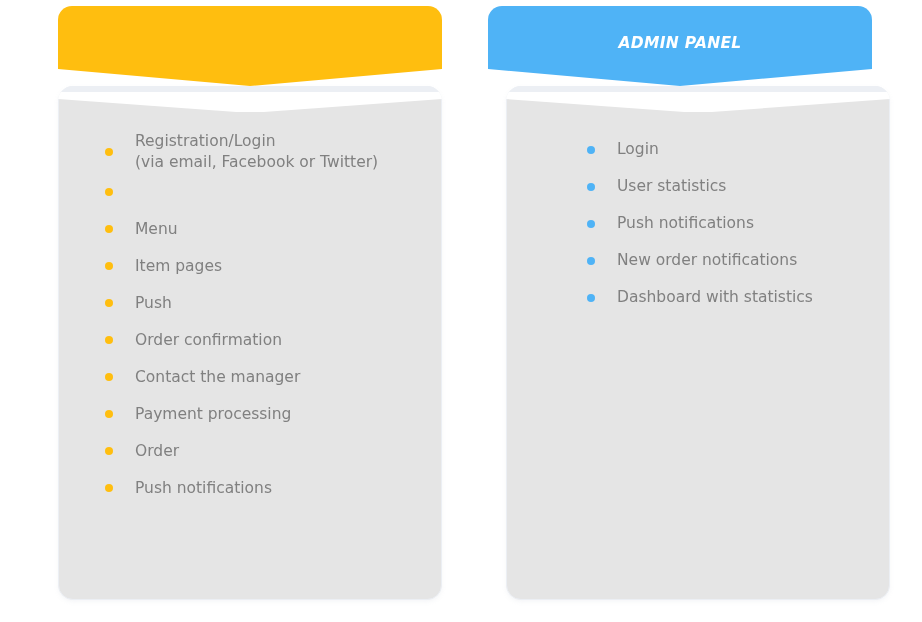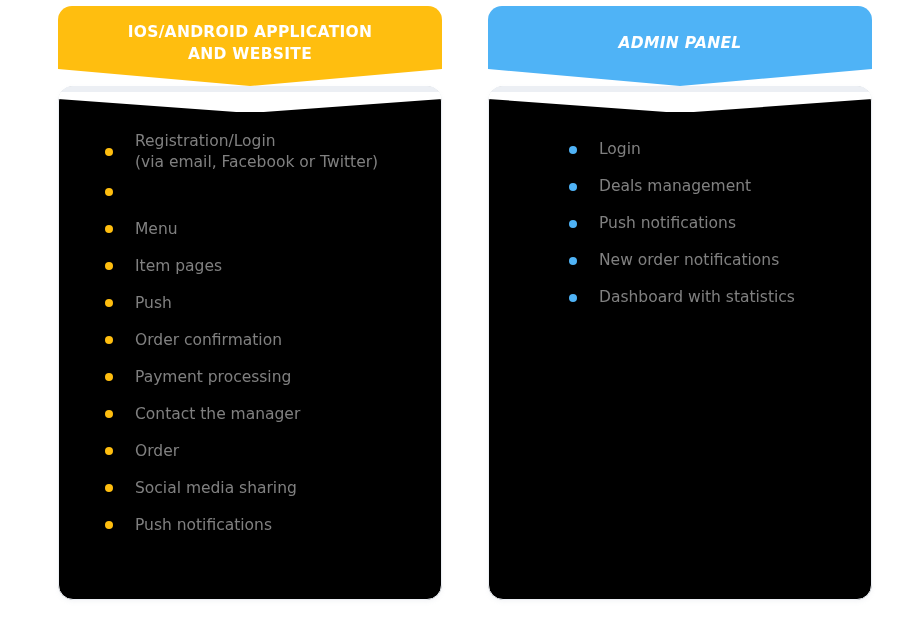--- a/index.html
+++ b/index.html
@@ -21,27 +21,27 @@
     inset: 0;
   }
 
   
   .card {
     position: absolute;
     top: 86px;
     width: 384px;
     height: 514px;
     box-sizing: border-box;
-    background: #000000;
+    background: #e5e5e5;
     border: 1px solid #eceff4;
     border-radius: 15px;
     box-shadow: 0 2px 4px rgba(160, 170, 190, 0.10);
   }
   .card--left  { left: 58px; }
-  .card--right { left: 488px; }
+  .card--right { left: 506px; }
 
   
   .card-notch {
     position: absolute;
     left: -1px;
     right: -1px;
     top: -1px;
     height: 26px;
     overflow: hidden;
     border-top-left-radius: 15px;
@@ -160,33 +160,29 @@
       <li class="list-item">
         <span class="bullet bullet--orange" style="background: rgb(255, 190, 15);"></span>
         <span class="item-text">Push</span>
       </li>
       <li class="list-item">
         <span class="bullet bullet--orange" style="background: rgb(255, 190, 15);"></span>
         <span class="item-text">Order confirmation</span>
       </li>
       <li class="list-item">
         <span class="bullet bullet--orange" style="background: rgb(255, 190, 15);"></span>
+        <span class="item-text">Contact the manager</span>
+      </li>
+      <li class="list-item">
+        <span class="bullet bullet--orange" style="background: rgb(255, 190, 15);"></span>
         <span class="item-text">Payment processing</span>
       </li>
       <li class="list-item">
         <span class="bullet bullet--orange" style="background: rgb(255, 190, 15);"></span>
-        <span class="item-text">Contact the manager</span>
-      </li>
-      <li class="list-item">
-        <span class="bullet bullet--orange" style="background: rgb(255, 190, 15);"></span>
         <span class="item-text">Order</span>
-      </li>
-      <li class="list-item">
-        <span class="bullet bullet--orange" style="background: rgb(255, 190, 15);"></span>
-        <span class="item-text">Social media sharing</span>
       </li>
       <li class="list-item">
         <span class="bullet bullet--orange" style="background: rgb(255, 190, 15);"></span>
         <span class="item-text">Push notifications</span>
       </li>
     </ul>
   </div>
 
   <div class="card card--right">
     <div class="card-notch">
@@ -196,43 +192,41 @@
       </svg>
     </div>
 
     <ul class="list list--right">
       <li class="list-item">
         <span class="bullet bullet--blue" style="background: rgb(79, 179, 246);"></span>
         <span class="item-text">Login</span>
       </li>
       <li class="list-item">
         <span class="bullet bullet--blue" style="background: rgb(79, 179, 246);"></span>
-        <span class="item-text">Deals management</span>
+        <span class="item-text">User statistics</span>
       </li>
       <li class="list-item">
         <span class="bullet bullet--blue" style="background: rgb(79, 179, 246);"></span>
         <span class="item-text">Push notifications</span>
       </li>
       <li class="list-item">
         <span class="bullet bullet--blue" style="background: rgb(79, 179, 246);"></span>
         <span class="item-text">New order notifications</span>
       </li>
       <li class="list-item">
         <span class="bullet bullet--blue" style="background: rgb(79, 179, 246);"></span>
         <span class="item-text">Dashboard with statistics</span>
       </li>
     </ul>
   </div>
 
   <div class="header header--left">
     <svg class="header-shape" viewBox="0 0 384 98" preserveAspectRatio="none" aria-hidden="true">
       <path d="M14,0 H370 A14,14 0 0 1 384,14 V63 L192,80 L0,63 V14 A14,14 0 0 1 14,0 Z" fill="#FFBE0F"></path>
     </svg>
-    <div class="header-title">IOS/ANDROID APPLICATION
-AND WEBSITE</div>
   </div>
 
   <div class="header header--right">
     <svg class="header-shape" viewBox="0 0 384 98" preserveAspectRatio="none" aria-hidden="true">
       <path d="M14,0 H370 A14,14 0 0 1 384,14 V63 L192,80 L0,63 V14 A14,14 0 0 1 14,0 Z" fill="#4FB3F6"></path>
     </svg>
     <div class="header-title">ADMIN PANEL</div>
   </div>
 
 </div>

